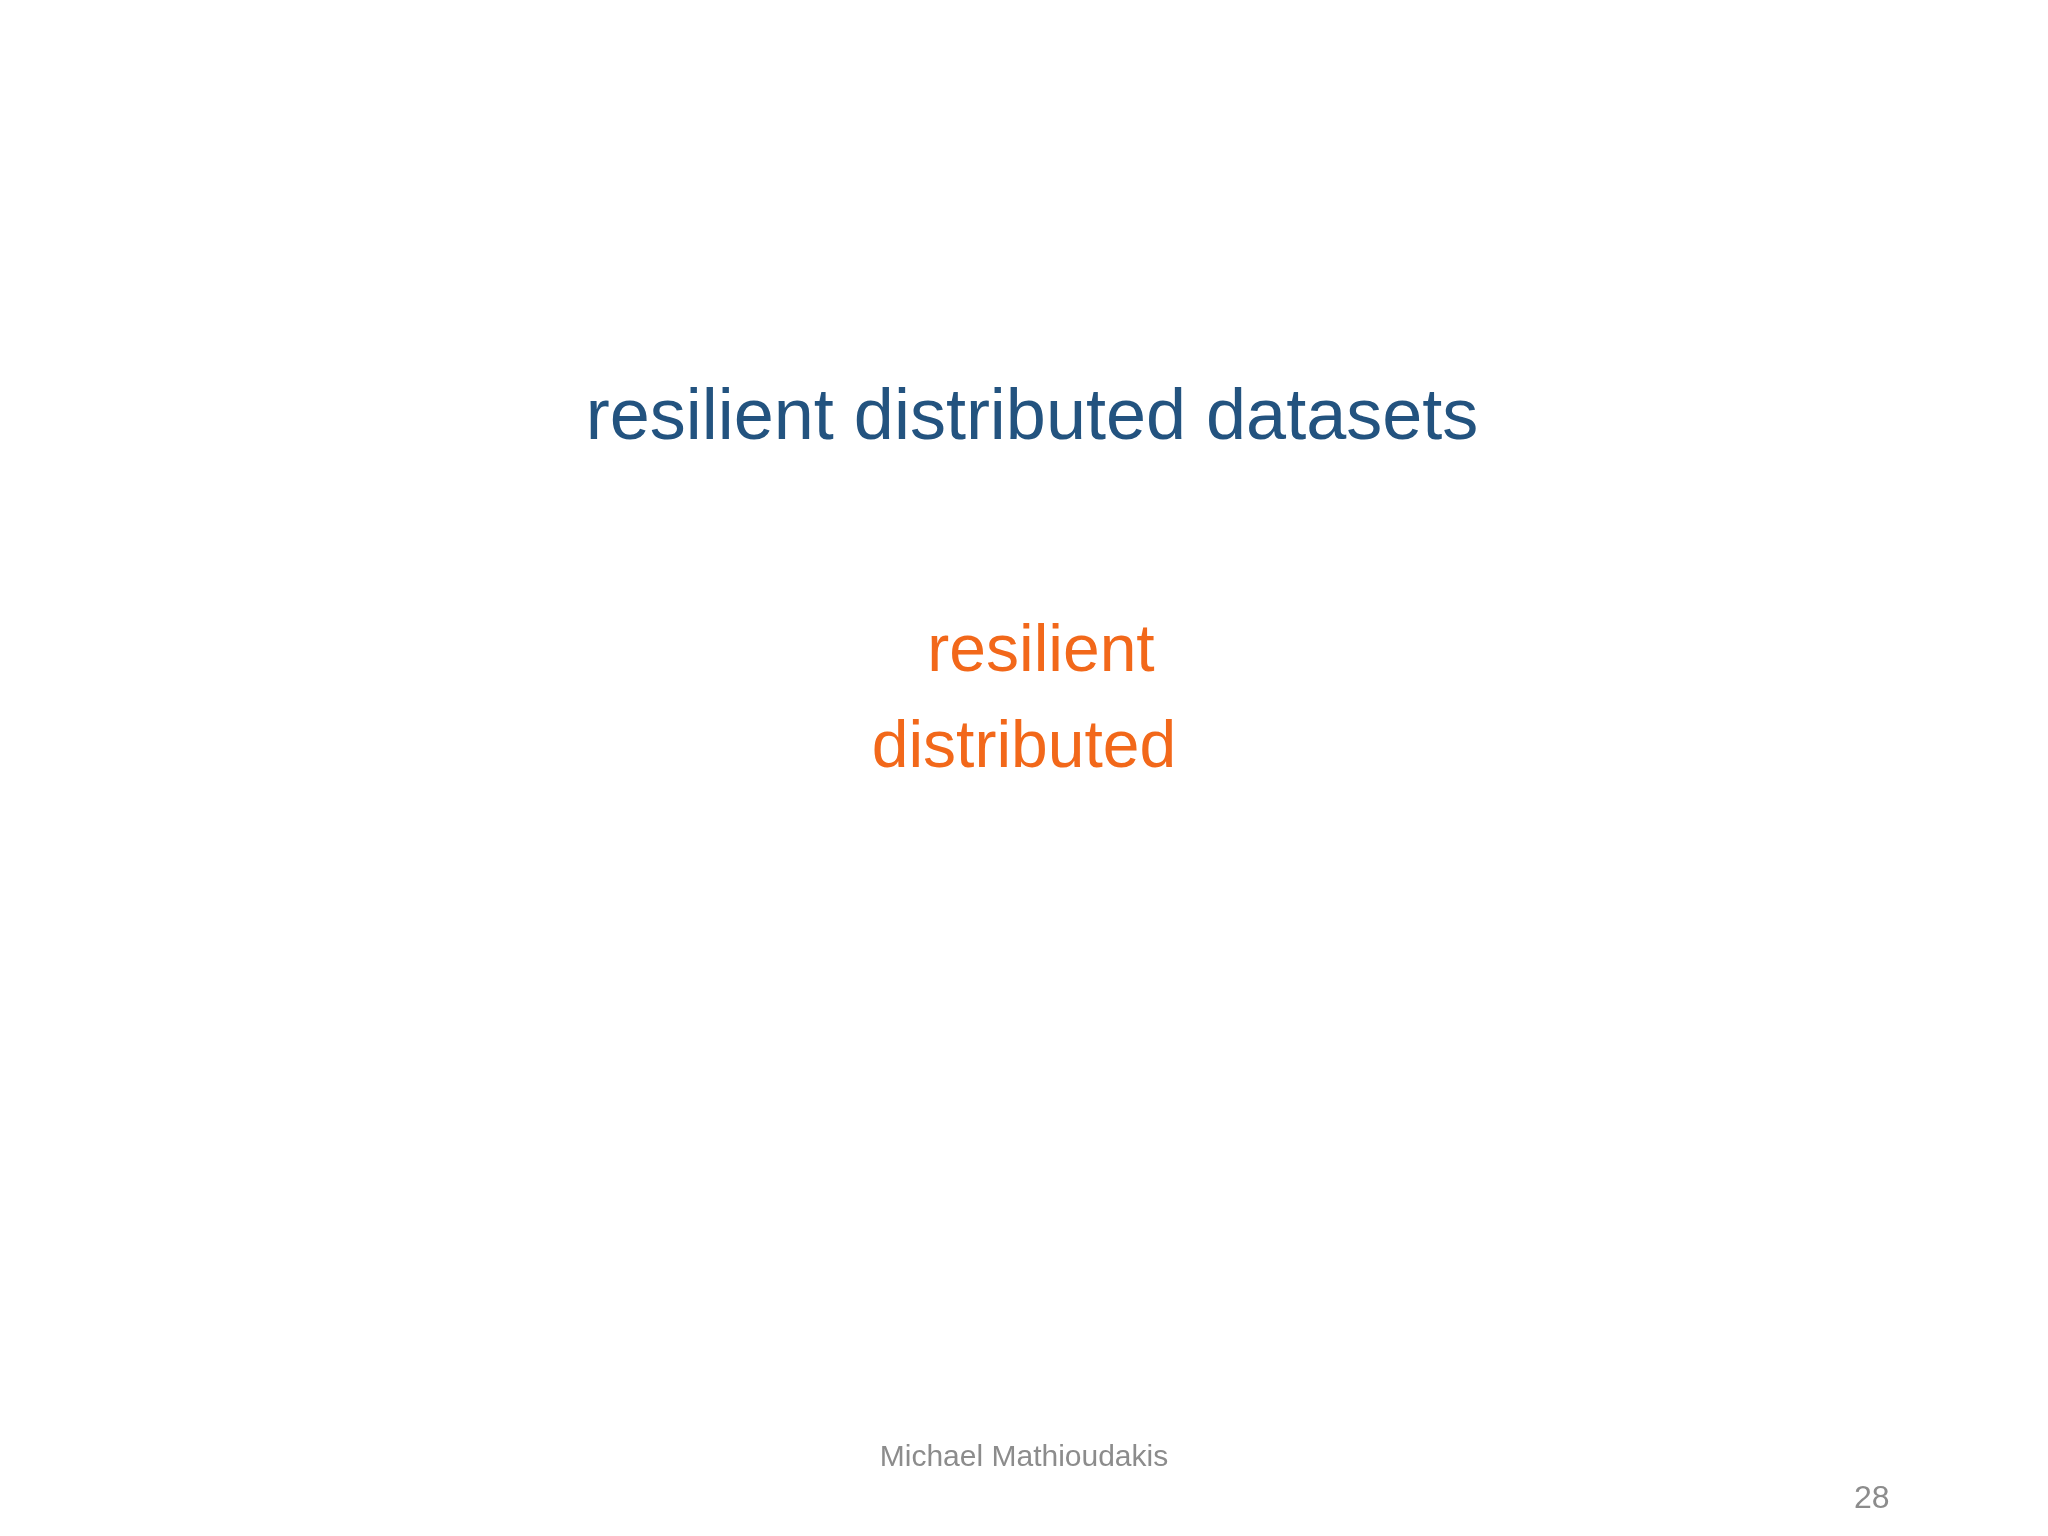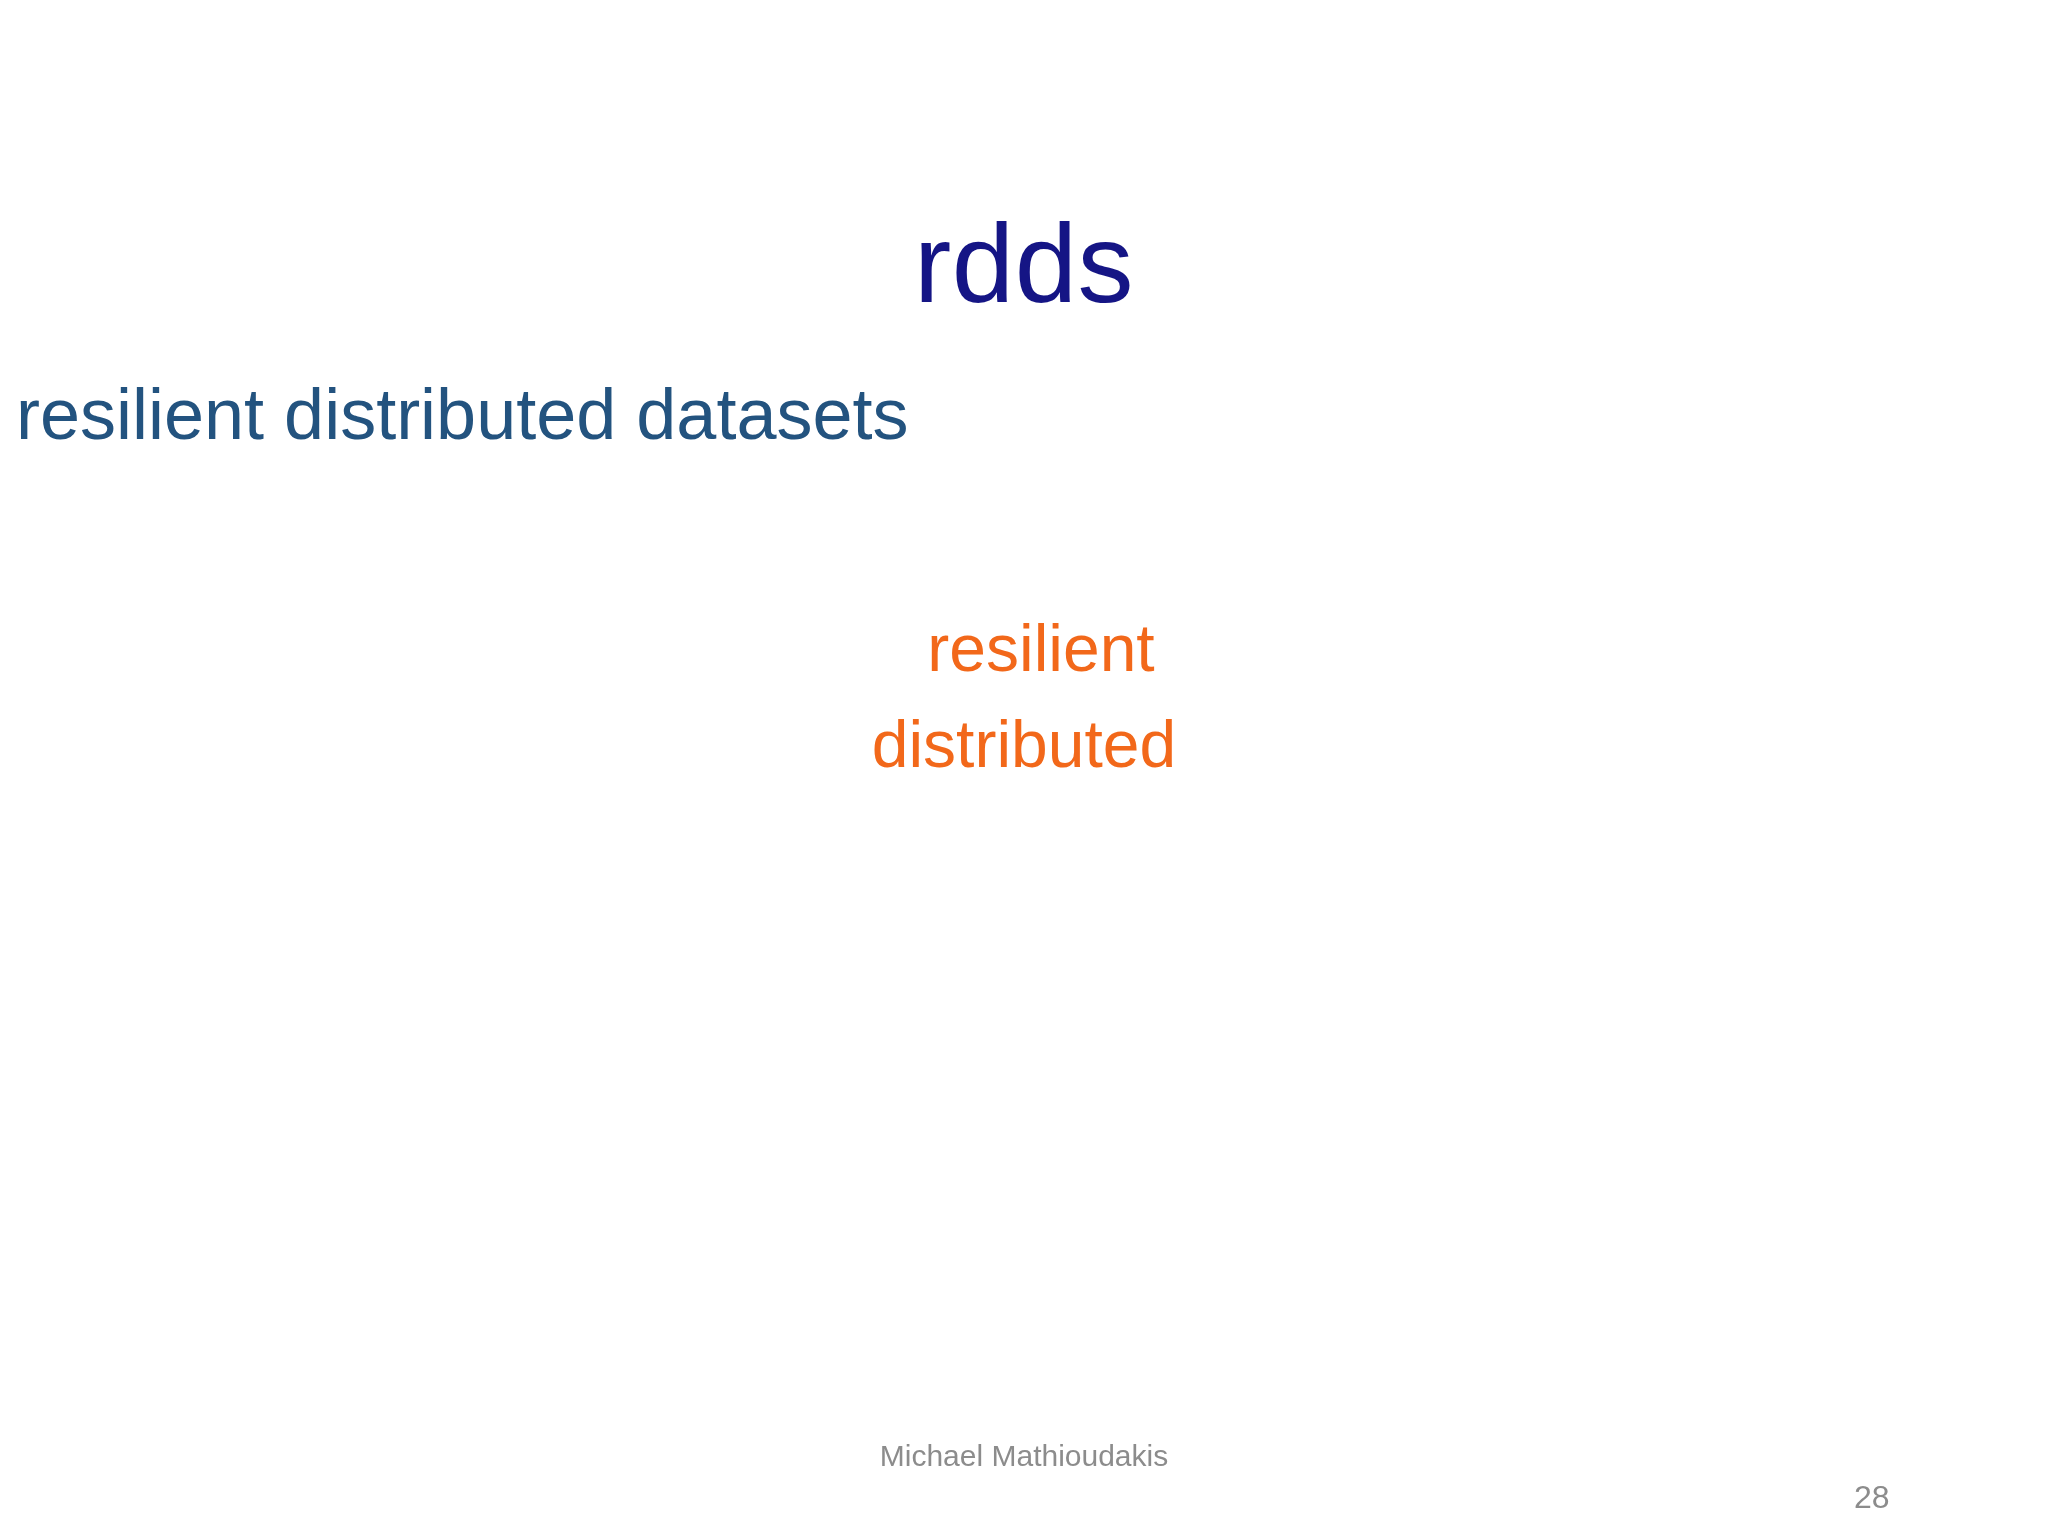--- a/index.html
+++ b/index.html
@@ -32,20 +32,21 @@
     color: #151585;
     letter-spacing: 0.5px;
   }
 
   
   .subtitle {
     position: absolute;
     left: 0;
     right: 0;
     top: 374px;
+    text-align: center;
     font-size: 72px;
     line-height: 1.12;
     font-weight: 400;
     color: #23537F;
     padding-left: 16px;
   }
 
   
   .body-block {
     position: absolute;
@@ -103,21 +104,20 @@
     font-weight: 400;
     color: #8C8C8C;
     margin-top: 40px;
   }
 </style>
 </head>
 <body>
 
 <div class="slide">
 
-  <h1 class="slide-title">rdds</h1>
 
   <div class="subtitle">resilient distributed datasets</div>
 
   <div class="body-block block-a">
     <p class="term term-1">resilient</p>
     <p class="term term-2">distributed</p>
   </div>
 
 
   <div class="footer-author">Michael Mathioudakis</div>

